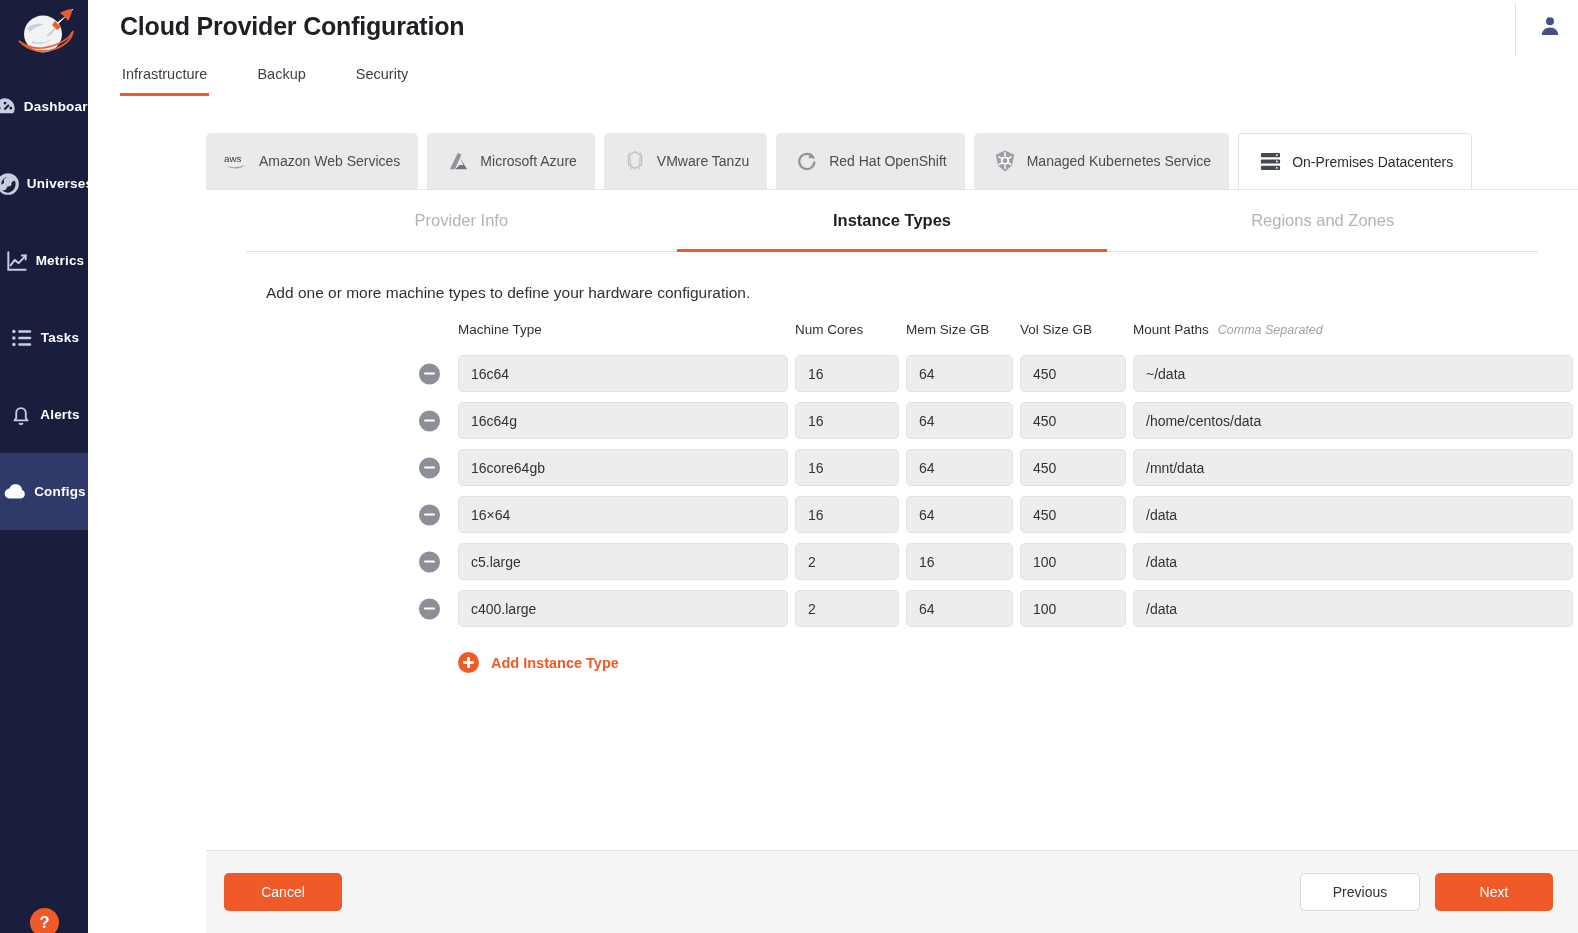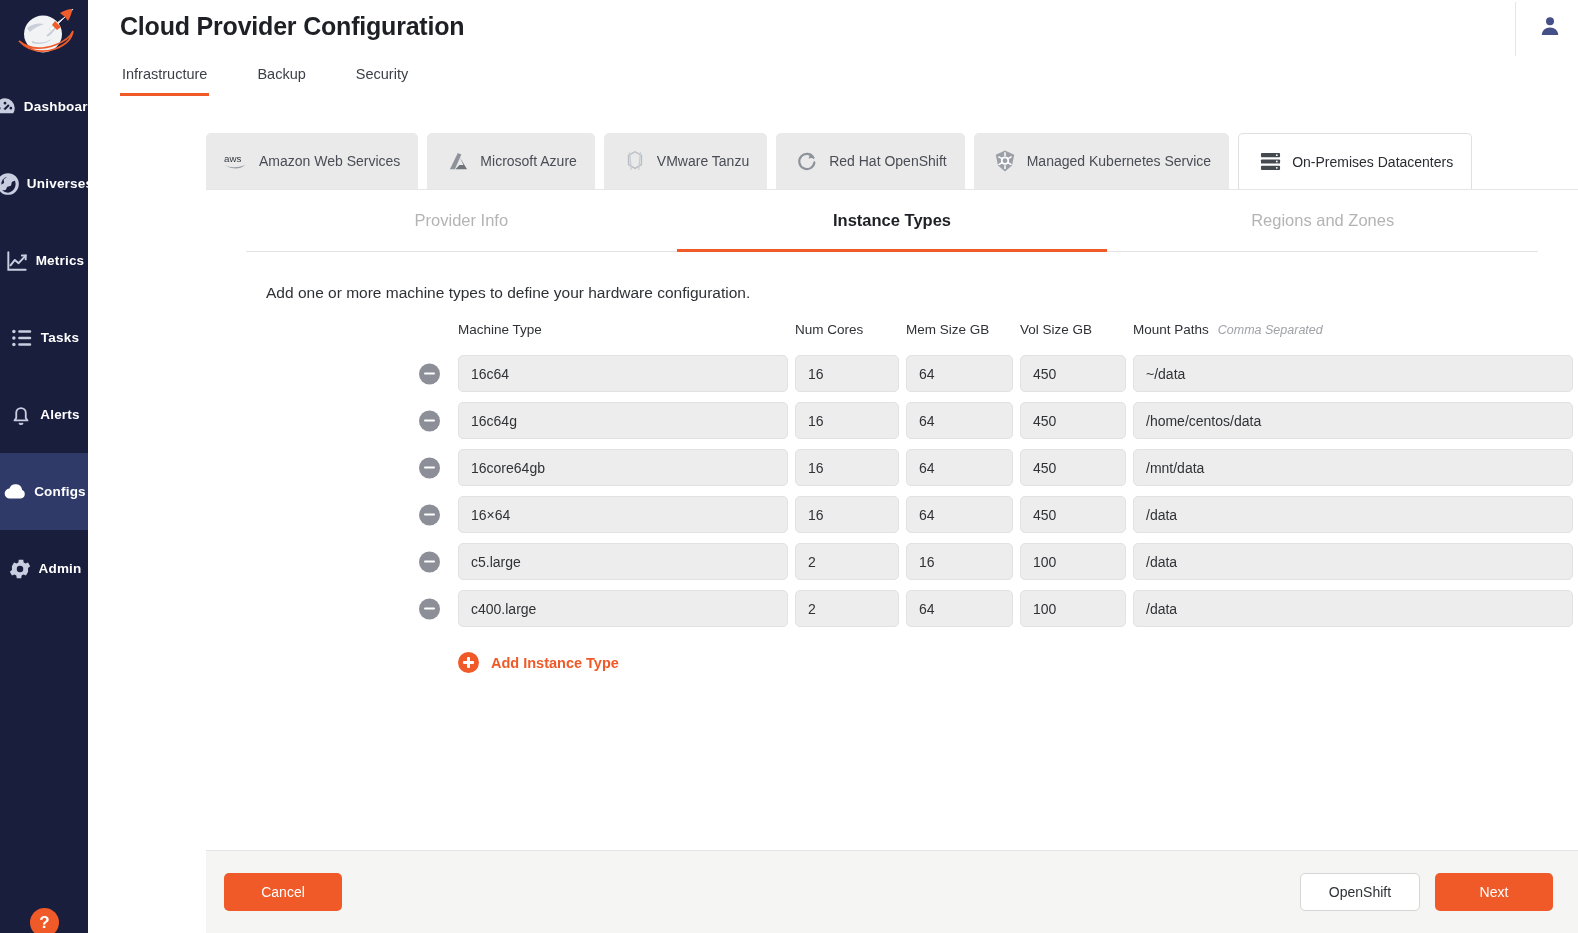--- a/index.html
+++ b/index.html
@@ -296,28 +296,20 @@
       <span class="nav-icon">
         <svg viewBox="0 0 24 24" fill="#ffffff">
             <path d="M18.6 10.2a6.1 6.1 0 0 0-11.8-1.4A4.5 4.5 0 0 0 7.3 18h10.2a4.1 4.1 0 0 0 1.1-7.8z"></path>
             <path d="M12 7.6l3.4 3.6h-6.8z" fill="#ffffff"></path>
             <rect x="10.6" y="10" width="2.8" height="5" fill="#ffffff"></rect>
           </svg>
       </span>
       <span class="nav-label">Configs</span>
     </div>
 
-    <div class="nav-item">
-      <span class="nav-icon">
-        <svg viewBox="0 0 24 24" fill="#c9cde0">
-            <path d="M19.4 13a7.6 7.6 0 0 0 0-2l2-1.5-2-3.4-2.3.9a7.6 7.6 0 0 0-1.7-1l-.4-2.5H10.9l-.4 2.5a7.6 7.6 0 0 0-1.7 1l-2.3-.9-2 3.4L4.6 11a7.6 7.6 0 0 0 0 2l-2 1.5 2 3.4 2.3-.9c.5.4 1.1.8 1.7 1l.4 2.5h4.1l.4-2.5c.6-.2 1.2-.6 1.7-1l2.3.9 2-3.4zM12 15a3 3 0 1 1 0-6 3 3 0 0 1 0 6z"></path>
-          </svg>
-      </span>
-      <span class="nav-label">Admin</span>
-    </div>
 
     <div class="help-btn">
       <span>?</span>
     </div>
   </div>
 
   <div class="main">
 
     <div class="topbar">
       <div class="page-title">Cloud Provider Configuration</div>
@@ -541,21 +533,21 @@
         </div>
 
         <div class="add-link">
           <span class="add-circle"></span>
           <span class="add-text">Add Instance Type</span>
         </div>
 
         <div class="footer">
           <button class="btn btn-cancel">Cancel</button>
           <div class="spacer"></div>
-          <button class="btn btn-prev">OpenShift</button>
+          <button class="btn btn-prev">Previous</button>
           <div class="btn-gap"></div>
           <button class="btn btn-primary btn-next">Next</button>
         </div>
 
       </div>
     </div>
   </div>
 </div>
 
 </body></html>

